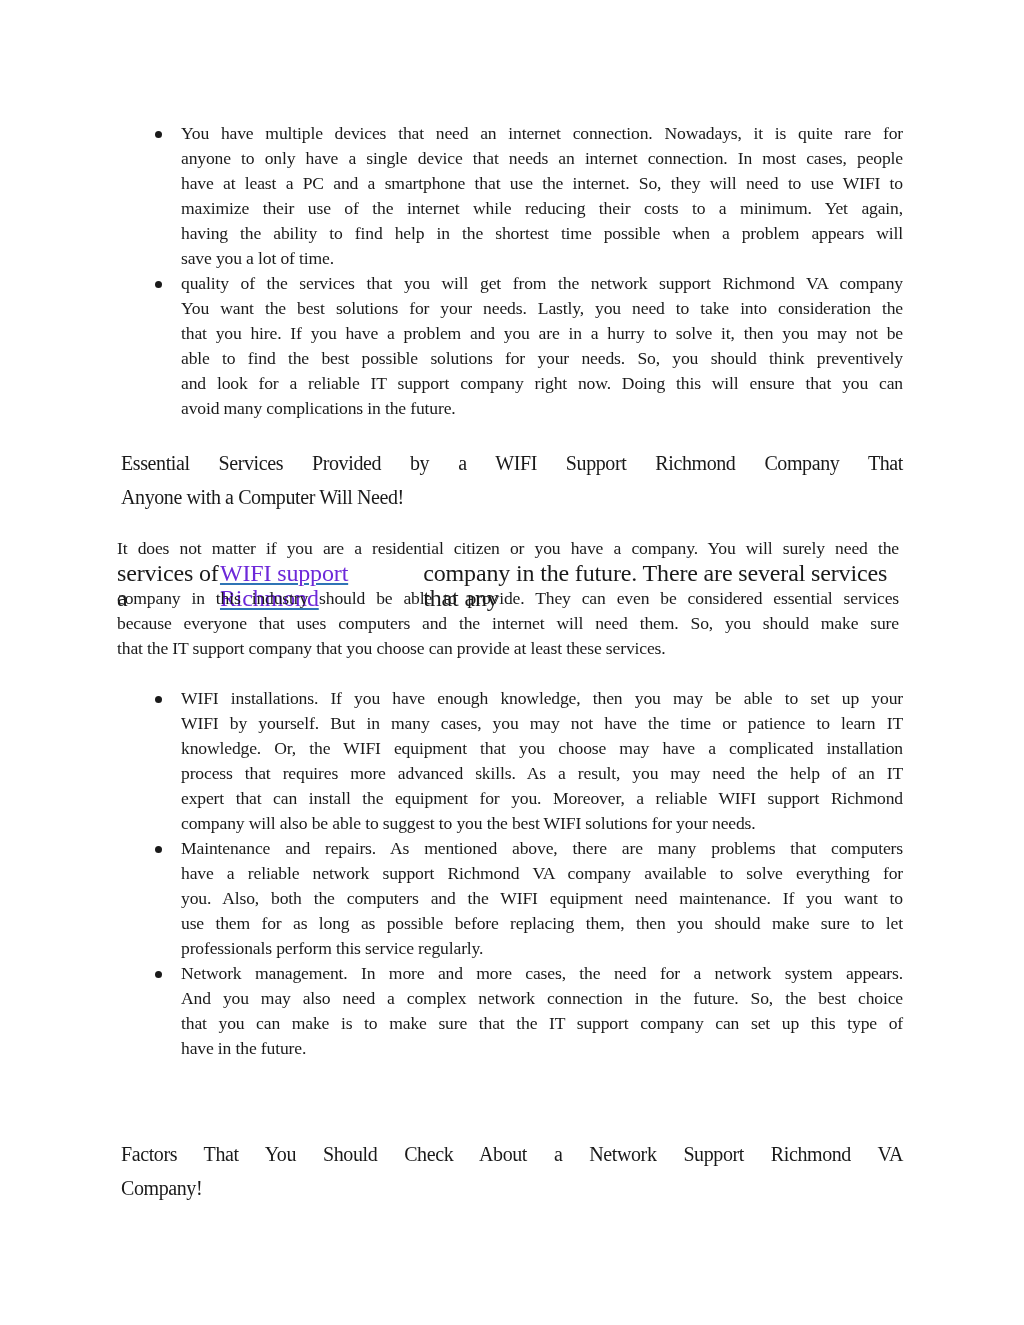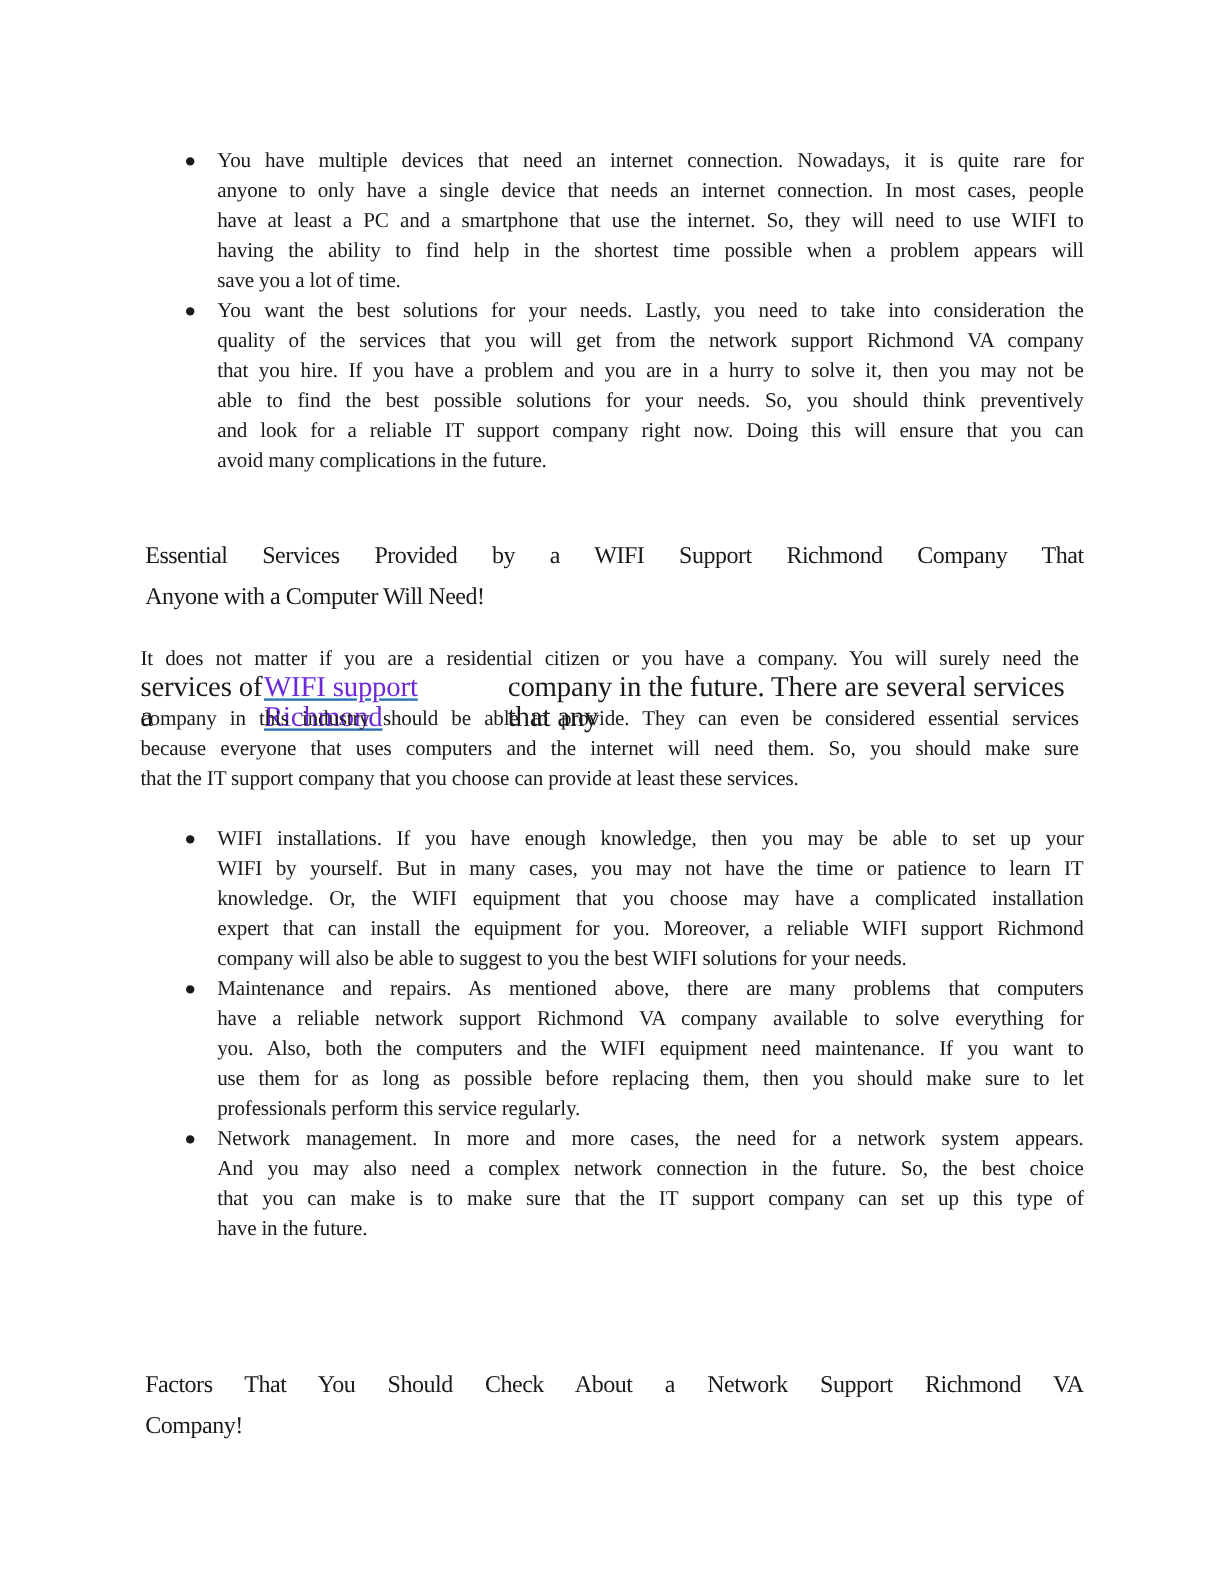--- a/index.html
+++ b/index.html
@@ -34,27 +34,28 @@
 <body>
 
 <div class="page">
 
   <ul class="bullet-list" style="top:121px;">
     <li class="bullet-item">
       <span class="bullet-dot"></span>
       <span class="line">You have multiple devices that need an internet connection. Nowadays, it is quite rare for</span>
       <span class="line">anyone to only have a single device that needs an internet connection. In most cases, people</span>
       <span class="line">have at least a PC and a smartphone that use the internet. So, they will need to use WIFI to</span>
+      <span class="line">maximize their use of the internet while reducing their costs to a minimum. Yet again,</span>
       <span class="line">having the ability to find help in the shortest time possible when a problem appears will</span>
       <span class="line last">save you a lot of time.</span>
     </li>
     <li class="bullet-item">
       <span class="bullet-dot"></span>
+      <span class="line">quality of the services that you will get from the network support Richmond VA company</span>
       <span class="line">You want the best solutions for your needs. Lastly, you need to take into consideration the</span>
-      <span class="line">quality of the services that you will get from the network support Richmond VA company</span>
       <span class="line">that you hire. If you have a problem and you are in a hurry to solve it, then you may not be</span>
       <span class="line">able to find the best possible solutions for your needs. So, you should think preventively</span>
       <span class="line">and look for a reliable IT support company right now. Doing this will ensure that you can</span>
       <span class="line last">avoid many complications in the future.</span>
     </li>
   </ul>
 
   <h2 class="heading" style="top:446px;">
     <span class="line">Essential Services Provided by a WIFI Support Richmond Company That</span>
     <span class="line last">Anyone with a Computer Will Need!</span>
@@ -71,20 +72,21 @@
     <span class="line">because everyone that uses computers and the internet will need them. So, you should make sure</span>
     <span class="line last">that the IT support company that you choose can provide at least these services.</span>
   </p>
 
   <ul class="bullet-list" style="top:686px;">
     <li class="bullet-item">
       <span class="bullet-dot"></span>
       <span class="line">WIFI installations. If you have enough knowledge, then you may be able to set up your</span>
       <span class="line">WIFI by yourself. But in many cases, you may not have the time or patience to learn IT</span>
       <span class="line">knowledge. Or, the WIFI equipment that you choose may have a complicated installation</span>
+      <span class="line">process that requires more advanced skills. As a result, you may need the help of an IT</span>
       <span class="line">expert that can install the equipment for you. Moreover, a reliable WIFI support Richmond</span>
       <span class="line last">company will also be able to suggest to you the best WIFI solutions for your needs.</span>
     </li>
     <li class="bullet-item">
       <span class="bullet-dot"></span>
       <span class="line">Maintenance and repairs. As mentioned above, there are many problems that computers</span>
       <span class="line">have a reliable network support Richmond VA company available to solve everything for</span>
       <span class="line">you. Also, both the computers and the WIFI equipment need maintenance. If you want to</span>
       <span class="line">use them for as long as possible before replacing them, then you should make sure to let</span>
       <span class="line last">professionals perform this service regularly.</span>

